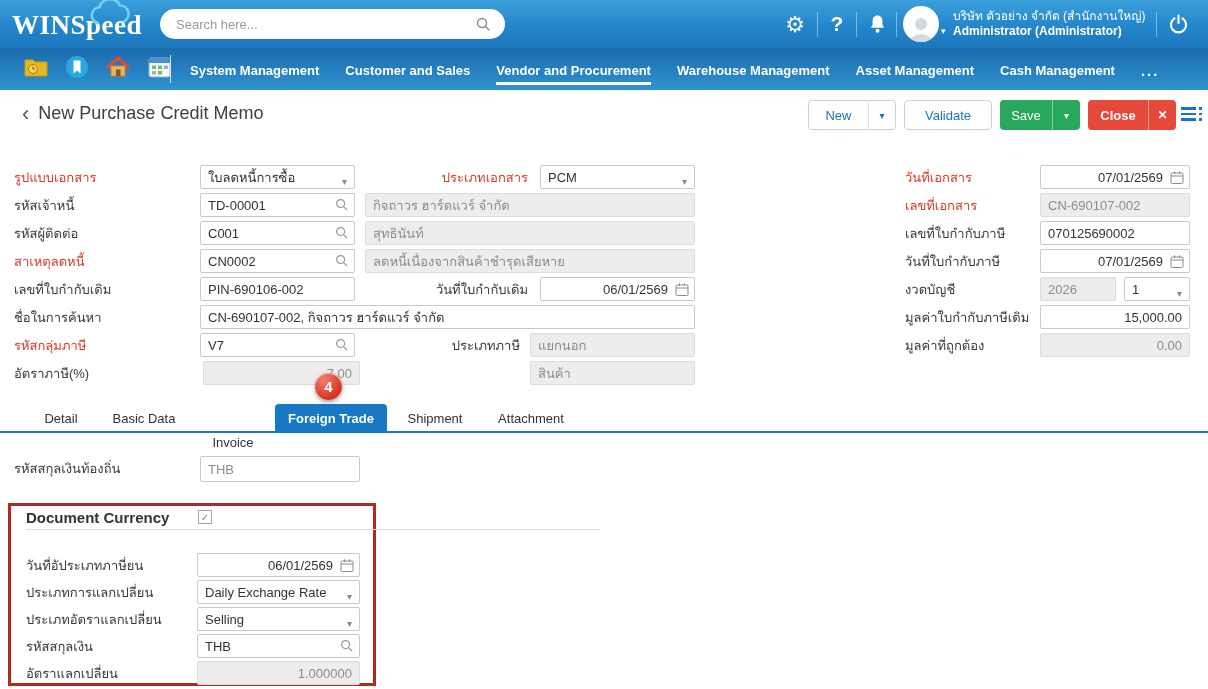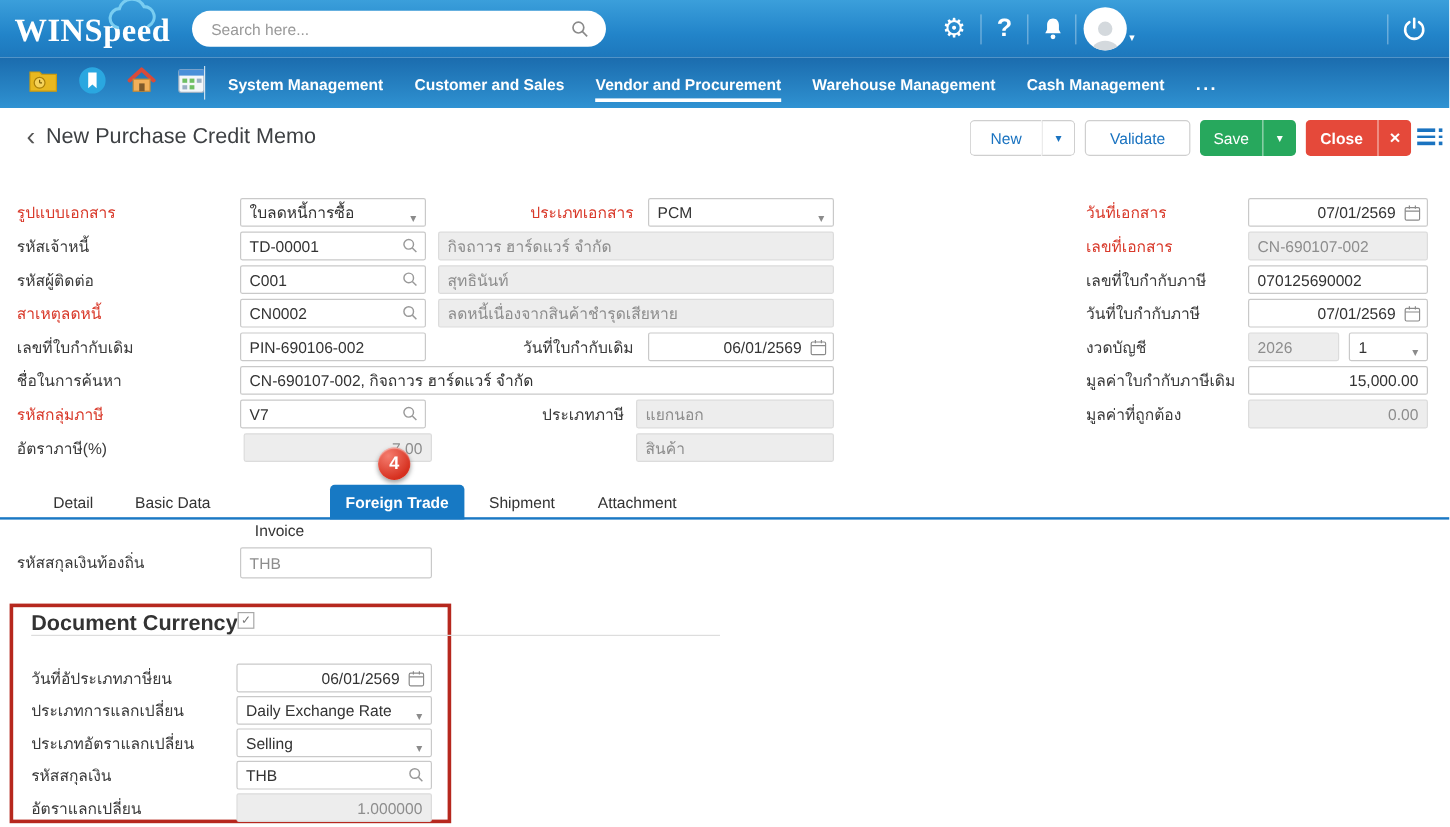--- a/index.html
+++ b/index.html
@@ -79,21 +79,21 @@
 
   
   .tabline{position:absolute;left:0;top:431px;width:1208px;height:2px;background:#1a78c4;}
   .tab{position:absolute;top:404px;height:28px;display:flex;align-items:center;justify-content:center;
     font-size:13px;color:#333;cursor:pointer;}
   .tab.active{background:#1779c4;color:#fff;font-weight:bold;border-radius:4px 4px 0 0;height:29px;}
 
   
   .redbox{position:absolute;left:8px;top:503px;width:368px;height:183px;border:3px solid #b6281e;box-sizing:border-box;}
   .dcline{position:absolute;left:26px;top:529px;width:574px;height:1px;background:#ddd;}
-  .dctitle{position:absolute;left:26px;top:509px;font-size:18px;font-weight:bold;color:#333;}
+  .dctitle{position:absolute;left:26px;top:509px;font-size:15px;font-weight:bold;color:#333;}
   .checkbox{position:absolute;left:198px;top:510px;width:14px;height:14px;border:1px solid #a8a8a8;
     background:#fff;box-sizing:border-box;display:flex;align-items:center;justify-content:center;cursor:pointer;}
   .checkbox::after{content:"✓";font-size:10px;color:#7a7a7a;}
 
   svg{display:block;}
 </style>
 </head>
 <body>
 
 <div class="stage">
@@ -130,20 +130,24 @@
   </div>
   <div class="vdiv" style="left:896px;"></div>
 
   <div class="avatar">
     <svg width="30" height="28" viewBox="0 0 30 28">
         <circle cx="15" cy="10" r="6" fill="#d4d9dd"></circle>
         <path d="M3 30 a12 10 0 0 1 24 0 Z" fill="#d4d9dd"></path>
       </svg>
   </div>
   <div class="chev">▾</div>
+  <div class="usrtxt">
+    <div class="l1">บริษัท ตัวอย่าง จำกัด (สำนักงานใหญ่)</div>
+    <div class="l2">Administrator (Administrator)</div>
+  </div>
   <div class="vdiv" style="left:1156px;"></div>
   <div class="hdr-ico" style="left:1163px;width:30px;">
     <svg width="21" height="21" viewBox="0 0 20 20">
         <path d="M6.2 4.2 A7.2 7.2 0 1 0 13.8 4.2" fill="none" stroke="#fff" stroke-width="2" stroke-linecap="round"></path>
         <line x1="10" y1="1.5" x2="10" y2="8.5" stroke="#fff" stroke-width="2" stroke-linecap="round"></line>
       </svg>
   </div>
 
   <div class="nav-icons">
     <span class="nav-ico">
@@ -179,20 +183,21 @@
         </svg>
     </span>
   </div>
   <div class="nav-div"></div>
 
   <div class="nav-items">
     <span class="nav-item">System Management</span>
     <span class="nav-item">Customer and Sales</span>
     <span class="nav-item active">Vendor and Procurement</span>
     <span class="nav-item">Warehouse Management</span>
+    <span class="nav-item">Asset Management</span>
     <span class="nav-item">Cash Management</span>
     <span class="nav-item nav-more">...</span>
   </div>
 
   <div class="titlerow"></div>
   <div class="pagetitle">
     <span class="backchv">‹</span>
     <span>New Purchase Credit Memo</span>
   </div>
 

